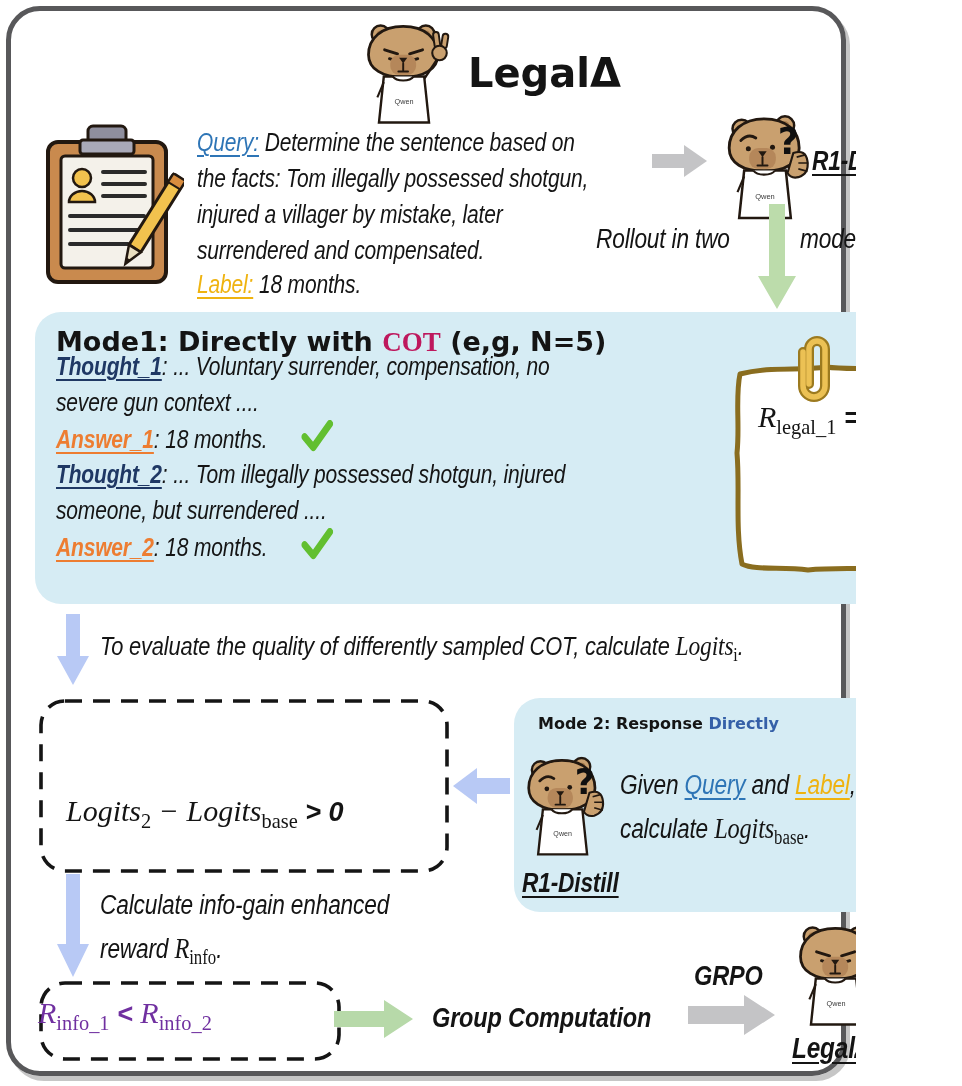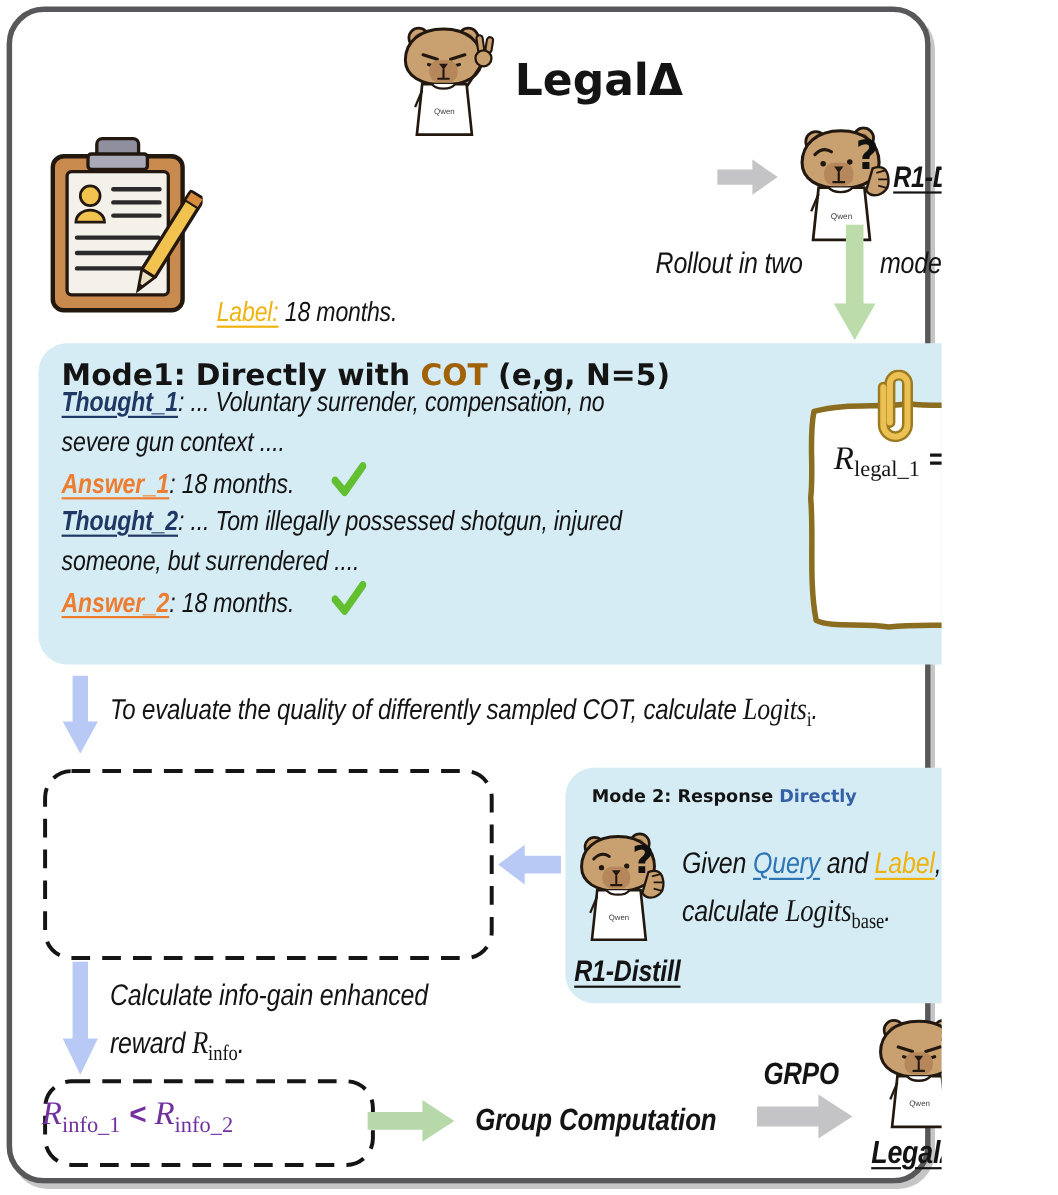--- a/index.html
+++ b/index.html
@@ -11,21 +11,21 @@
   .itxt{font-style:italic;font-size:25px;font-weight:500;white-space:nowrap;
         transform:scaleX(0.84);transform-origin:0 50%;letter-spacing:-0.2px;}
   .hdr{font-family:"DejaVu Sans",sans-serif;font-weight:bold;white-space:nowrap;letter-spacing:0px;}
   .title{font-family:"DejaVu Sans",sans-serif;font-weight:bold;font-size:40px;white-space:nowrap;}
   .bluebox{background:#d6ecf4;border-radius:26px;}
   .u{text-decoration:underline;text-underline-offset:4px;text-decoration-thickness:2px;}
   .c-query{color:#2e75b6;}
   .c-label{color:#efb310;}
   .c-thought{color:#1f3864;font-weight:bold;}
   .c-answer{color:#ed7d31;font-weight:bold;}
-  .c-cot{color:#a16207;}
+  .c-cot{color:#be185d;font-family:Liberation Serif, serif;}
   .c-directly{color:#3560a8;}
   .c-purple{color:#7030a0;}
   .mth{font-family:"Liberation Serif",serif;font-style:italic;font-weight:500;}
   sub.ms{font-family:"Liberation Serif",serif;font-style:normal;font-size:0.68em;letter-spacing:0;}
   .eq{font-style:italic;font-weight:600;}
   .formula{font-size:30px;white-space:nowrap;}
   .m1row{height:36px;line-height:36px;}
   svg{display:block;}
   .inlsvg{display:inline-block;vertical-align:-4px;}
 </style>
@@ -94,20 +94,28 @@
     <path d="M33 84 a13 11 0 0 1 26 0 z" fill="#f2c24e" stroke="#221810" stroke-width="2.5"></path>
     <path d="M67 54 h42 M67 66 h42 M67 78 h42 M34 98 h74 M34 112 h74 M34 126 h58" stroke="#2a2a2a" stroke-width="4" stroke-linecap="round"></path>
     <g transform="rotate(32 118 100)">
       <rect x="111" y="52" width="14" height="84" rx="2" fill="#f2c24e" stroke="#221810" stroke-width="3"></rect>
       <rect x="111" y="52" width="14" height="10" fill="#d88c3e" stroke="#221810" stroke-width="2"></rect>
       <path d="M111 136 h14 l-7 18 z" fill="#eadfc0" stroke="#221810" stroke-width="2.5"></path>
       <path d="M115.5 148 h5 l-2.5 7 z" fill="#221810"></path>
     </g>
   </svg>
 
+  <div class="abs" style="left:197px;top:124px">
+    <div class="itxt" style="height:36px;line-height:36px">
+      <span class="c-query u">Query:</span><span> Determine the sentence based on</span>
+    </div>
+    <div class="itxt" style="height:36px;line-height:36px">the facts: Tom illegally possessed shotgun,</div>
+    <div class="itxt" style="height:36px;line-height:36px">injured a villager by mistake, later</div>
+    <div class="itxt" style="height:36px;line-height:36px">surrendered and compensated.</div>
+  </div>
   <div class="abs itxt" style="left:197px;top:266px;height:36px;line-height:36px">
     <span class="c-label u">Label:</span><span> 18 months.</span>
   </div>
 
   <svg class="abs" style="left:652px;top:144px" width="56" height="34" viewBox="0 0 56 34">
     <polygon points="0,10 32,10 32,1 55,17 32,33 32,24 0,24" fill="#c4c4c6"></polygon>
   </svg>
   <svg class="abs" style="left:720px;top:112px" width="95" height="112" viewBox="0 0 114 128">
       <use href="#bearQ"></use>
     </svg>
@@ -160,20 +168,23 @@
   <svg class="abs" style="left:56px;top:614px" width="34" height="72" viewBox="0 0 34 72">
     <polygon points="10,0 24,0 24,42 33,42 17,71 1,42 10,42" fill="#b8c9f5"></polygon>
   </svg>
   <div class="abs itxt" style="left:100px;top:630px;font-size:26px">
     <span>To evaluate the quality of differently sampled COT, calculate </span><span class="mth" style="font-size:28px">Logits</span><sub class="ms" style="font-size:19px">i</sub><span>.</span>
   </div>
 
   <svg class="abs" style="left:38px;top:698px" width="412" height="176" viewBox="0 0 412 176">
     <rect x="3" y="3" width="406" height="170" rx="24" fill="none" stroke="#151515" stroke-width="3.6" stroke-dasharray="17 11"></rect>
   </svg>
+  <div class="abs formula" style="left:66px;top:794px">
+    <span class="mth">Logits</span><sub class="ms">2</sub><span class="mth"> − </span><span class="mth">Logits</span><sub class="ms">base</sub><span class="eq" style="font-size:27px"> &gt; 0</span>
+  </div>
 
   <svg class="abs" style="left:452px;top:766px" width="58" height="40" viewBox="0 0 58 40">
     <polygon points="58,12 25,12 25,2 1,20 25,38 25,28 58,28" fill="#b8c9f5"></polygon>
   </svg>
 
   <div class="abs bluebox" style="left:514px;top:698px;width:412px;height:214px"></div>
   <div class="abs hdr" style="left:538px;top:714px;font-size:16px">
     <span>Mode 2: Response </span><span class="c-directly">Directly</span>
   </div>
   <svg class="abs" style="left:520px;top:754px" width="90" height="106" viewBox="0 0 114 128">

